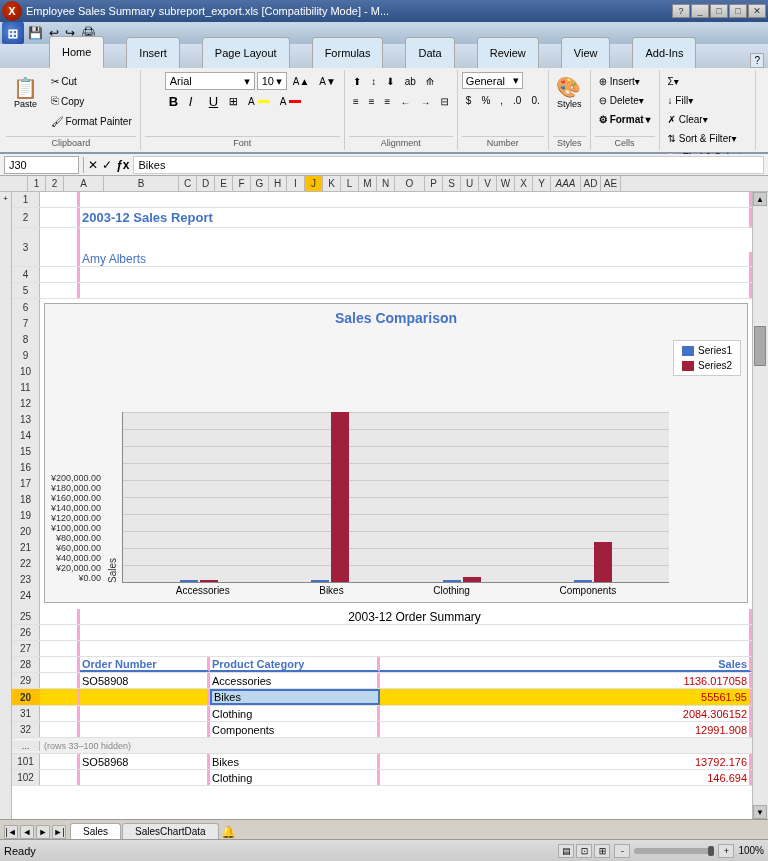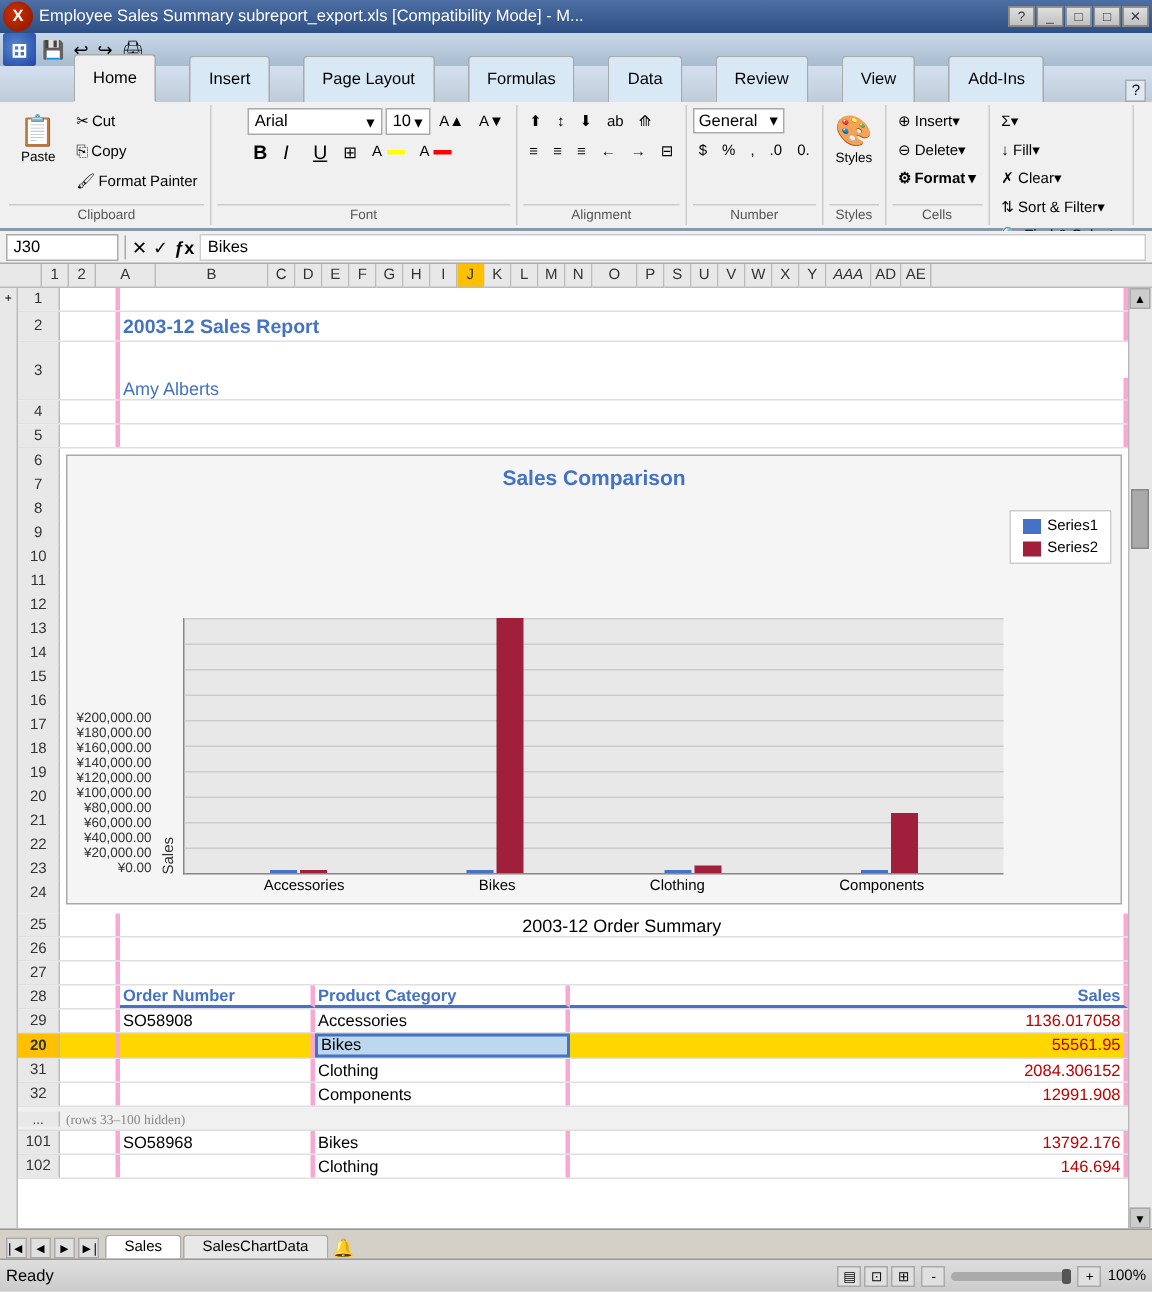--- a/index.html
+++ b/index.html
@@ -579,21 +579,21 @@
         <div class="grid-row">
           <div class="rh">32</div>
           <div class="gc" style="width:40px;"></div>
           <div class="gc" style="width:130px;"></div>
           <div class="gc" style="width:170px;">Components</div>
           <div class="gc" style="flex:1;justify-content:flex-end;color:#C00000;">12991.908</div>
         </div>
 
         <div style="display:flex;height:16px;align-items:center;background:#f0f0f0;border-bottom:1px solid #ddd;">
           <div class="rh" style="font-size:9px;">...</div>
-          <div style="flex:1;font-size:9px;color:#888;padding-left:4px;font-family:Liberation Serif, serif;">(rows 33–100 hidden)</div>
+          <div style="flex:1;font-size:9px;color:#888;padding-left:4px;">(rows 33–100 hidden)</div>
         </div>
 
         <div class="grid-row">
           <div class="rh">101</div>
           <div class="gc" style="width:40px;"></div>
           <div class="gc" style="width:130px;">SO58968</div>
           <div class="gc" style="width:170px;">Bikes</div>
           <div class="gc" style="flex:1;justify-content:flex-end;color:#C00000;">13792.176</div>
         </div>
 

